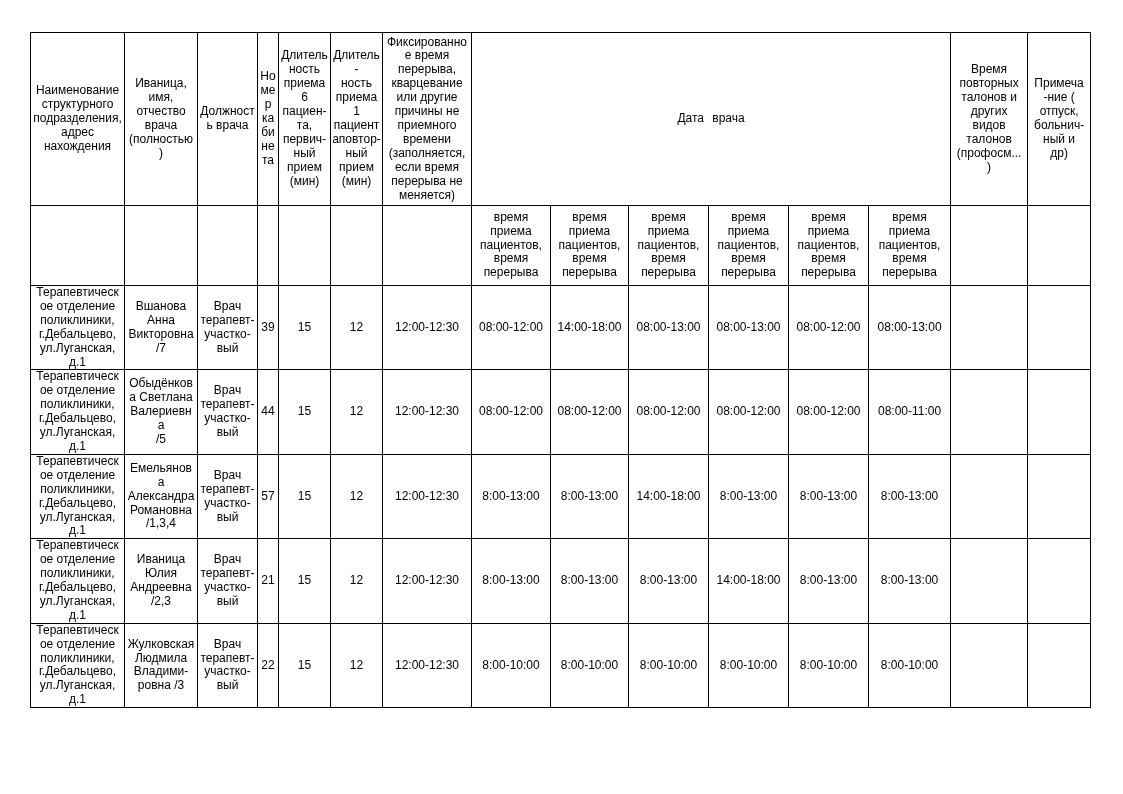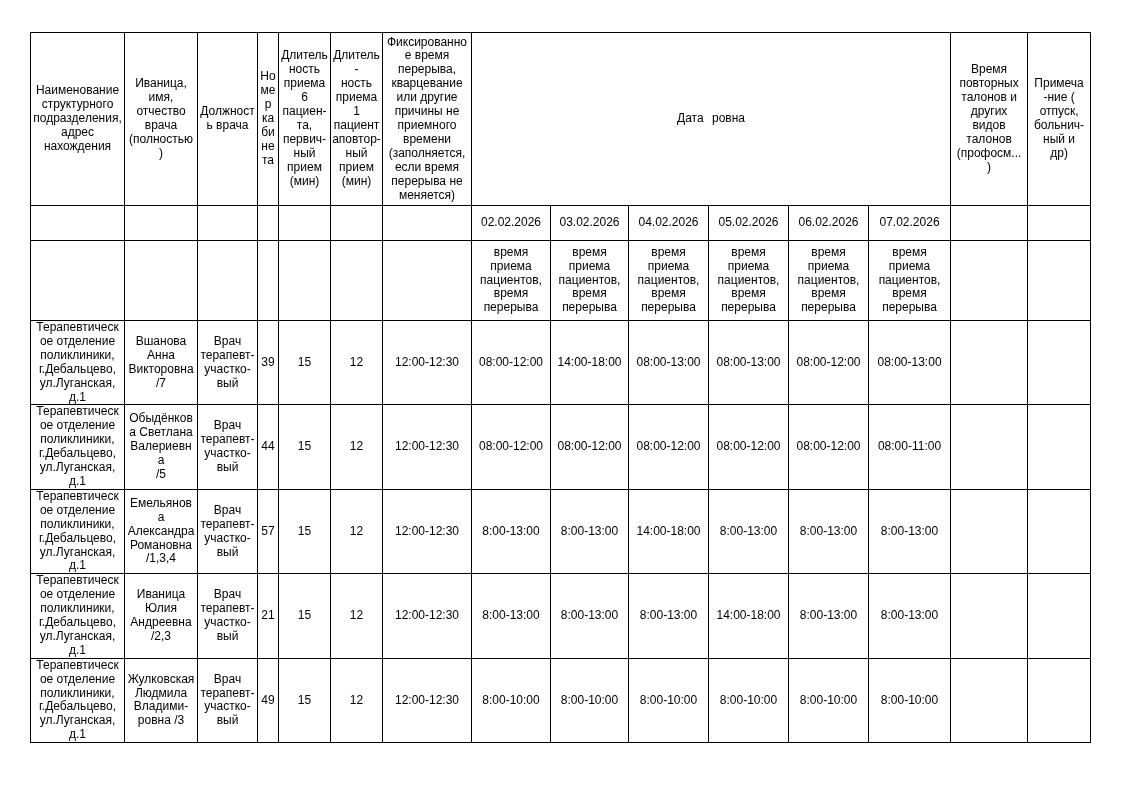--- a/index.html
+++ b/index.html
@@ -111,54 +111,37 @@
 перерыва,
 кварцевание
 или другие
 причины не
 приемного
 времени
 (заполняется,
 если время
 перерыва не
 меняется)</th>
-    <th class="date-group" colspan="6">Дата ровна</th>
+    <th class="date-group" colspan="6">Дата врача</th>
     <th class="bold">Время
 повторных
 талонов и
 других
 видов
 талонов
 (профосм...
 )</th>
     <th>Примеча
 -ние (
 отпуск,
 больнич-
 ный и
 др)</th>
   </tr>
 
-  <tr class="r-dates">
-    <td></td>
-    <td></td>
-    <td></td>
-    <td></td>
-    <td></td>
-    <td></td>
-    <td></td>
-    <td>02.02.2026</td>
-    <td>03.02.2026</td>
-    <td>04.02.2026</td>
-    <td>05.02.2026</td>
-    <td>06.02.2026</td>
-    <td>07.02.2026</td>
-    <td></td>
-    <td></td>
-  </tr>
 
   <tr class="r-sub">
     <td></td>
     <td></td>
     <td></td>
     <td></td>
     <td></td>
     <td></td>
     <td></td>
     <td>время
@@ -321,21 +304,21 @@
 ул.Луганская,
 д.1</td>
     <td>Жулковская
 Людмила
 Владими-
 ровна /3</td>
     <td>Врач
 терапевт-
 участко-
 вый</td>
-    <td>49</td>
+    <td>22</td>
     <td>15</td>
     <td>12</td>
     <td>12:00-12:30</td>
     <td>8:00-10:00</td>
     <td>8:00-10:00</td>
     <td>8:00-10:00</td>
     <td>8:00-10:00</td>
     <td>8:00-10:00</td>
     <td>8:00-10:00</td>
     <td></td>

